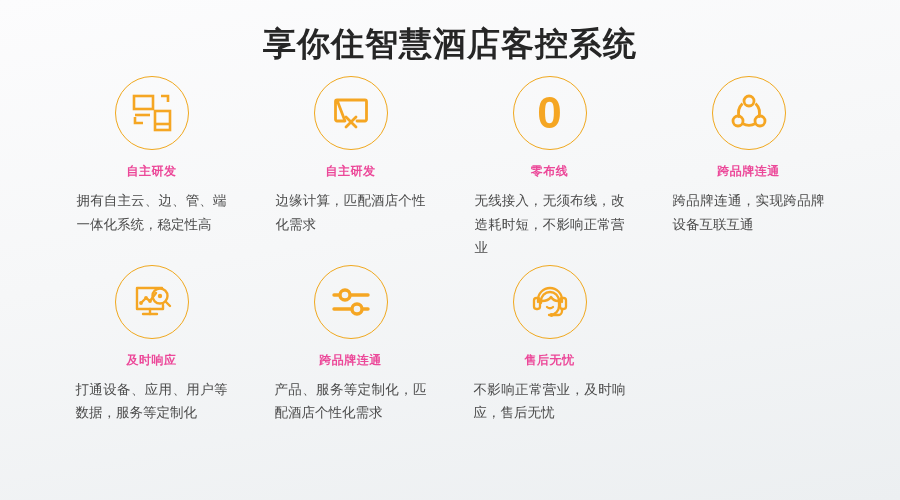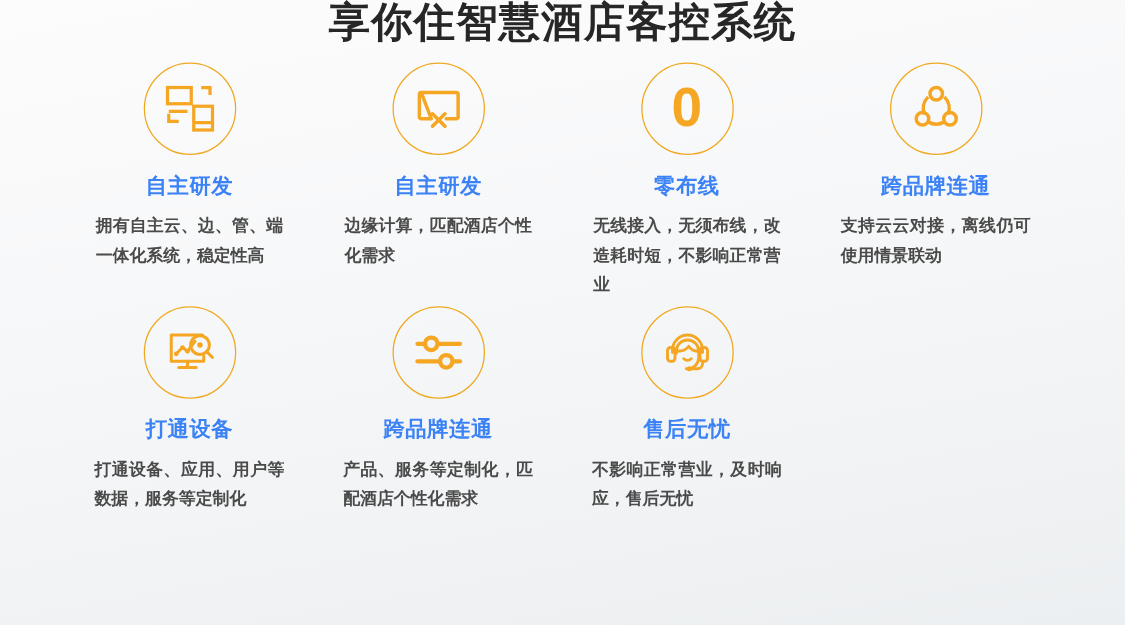--- a/index.html
+++ b/index.html
@@ -14,20 +14,21 @@
   }
   .page { position:relative; width:900px; height:500px; }
 
   
   .title {
     text-align:center;
     font-size:33px;
     font-weight:bold;
     letter-spacing:1px;
     color:#262626;
+    padding-top:26px;
     line-height:1.1;
   }
 
   
   .grid {
     display:grid;
     grid-template-columns:repeat(4,1fr);
     grid-template-rows:repeat(2,1fr);
     padding:0 52px;
     margin-top:14px;
@@ -44,36 +45,35 @@
     border:1.6px solid #F0A81E;
     border-radius:50%;
     display:flex;
     align-items:center;
     justify-content:center;
     flex:none;
   }
   .icon-wrap svg { display:block; }
   .card-title {
     margin-top:13px;
-    font-size:17px;
+    font-size:12px;
     font-weight:bold;
-    color:#3b82f6;
+    color:#ec4899;
     letter-spacing:0.5px;
     text-align:center;
     white-space:nowrap;
   }
   .card-desc {
     margin-top:9px;
     font-size:13.5px;
     line-height:1.72;
     color:#4a4a4a;
     text-align:justify;
     text-align-last:left;
     width:150px;
-    font-weight:bold;
   }
   .row2 .card-desc { width:152px; }
   .zero-digit {
     font-size:44px;
     font-weight:bold;
     color:#F5A623;
     line-height:1;
     font-family:"Liberation Sans","DejaVu Sans",sans-serif;
   }
 </style>
@@ -125,39 +125,39 @@
     <div class="card row2">
       <div class="icon-wrap">
         <svg width="46" height="46" viewBox="0 0 46 46" fill="none" stroke="#F5A623" stroke-width="2.8">
           <path d="M16.5 13.5 A13 13 0 0 0 13.5 27.5 M29.5 13.5 A13 13 0 0 1 32.5 27.5 M16.5 33.5 A13 13 0 0 0 29.5 33.5"></path>
           <circle cx="23" cy="11" r="5"></circle>
           <circle cx="12" cy="31" r="5"></circle>
           <circle cx="34" cy="31" r="5"></circle>
         </svg>
       </div>
       <div class="card-title">跨品牌连通</div>
-      <div class="card-desc">支持云云对接，离线仍可使用情景联动</div>
+      <div class="card-desc">跨品牌连通，实现跨品牌设备互联互通</div>
     </div>
 
     <div class="card row2">
       <div class="icon-wrap">
         <svg width="46" height="46" viewBox="0 0 46 46" fill="none" stroke="#F5A623" stroke-width="2.4" stroke-linecap="round" stroke-linejoin="round">
           <polyline points="33,9 8,9 8,30 34,30 34,26"></polyline>
           <line x1="14" y1="35" x2="28" y2="35"></line>
           <line x1="21" y1="30" x2="21" y2="35"></line>
           <polyline points="12,24 17,19 21,22 27,14"></polyline>
           <circle cx="12" cy="24" r="1.9" fill="#F5A623" stroke="none"></circle>
           <circle cx="17" cy="19" r="1.9" fill="#F5A623" stroke="none"></circle>
           <circle cx="21" cy="22" r="1.9" fill="#F5A623" stroke="none"></circle>
           <circle cx="31" cy="17" r="7.5"></circle>
           <circle cx="31" cy="17" r="2.2" fill="#F5A623" stroke="none"></circle>
           <line x1="36.5" y1="22.5" x2="41" y2="27"></line>
         </svg>
       </div>
-      <div class="card-title">打通设备</div>
+      <div class="card-title">及时响应</div>
       <div class="card-desc">打通设备、应用、用户等数据，服务等定制化</div>
     </div>
 
     <div class="card row2">
       <div class="icon-wrap">
         <svg width="46" height="46" viewBox="0 0 46 46" fill="none" stroke="#F5A623" stroke-width="3.4" stroke-linecap="round">
           <line x1="6" y1="16" x2="40" y2="16"></line>
           <line x1="6" y1="30" x2="40" y2="30"></line>
           <circle cx="17" cy="16" r="5" fill="#F1F3F4" stroke-width="3.4"></circle>
           <circle cx="29" cy="30" r="5" fill="#F1F3F4" stroke-width="3.4"></circle>

